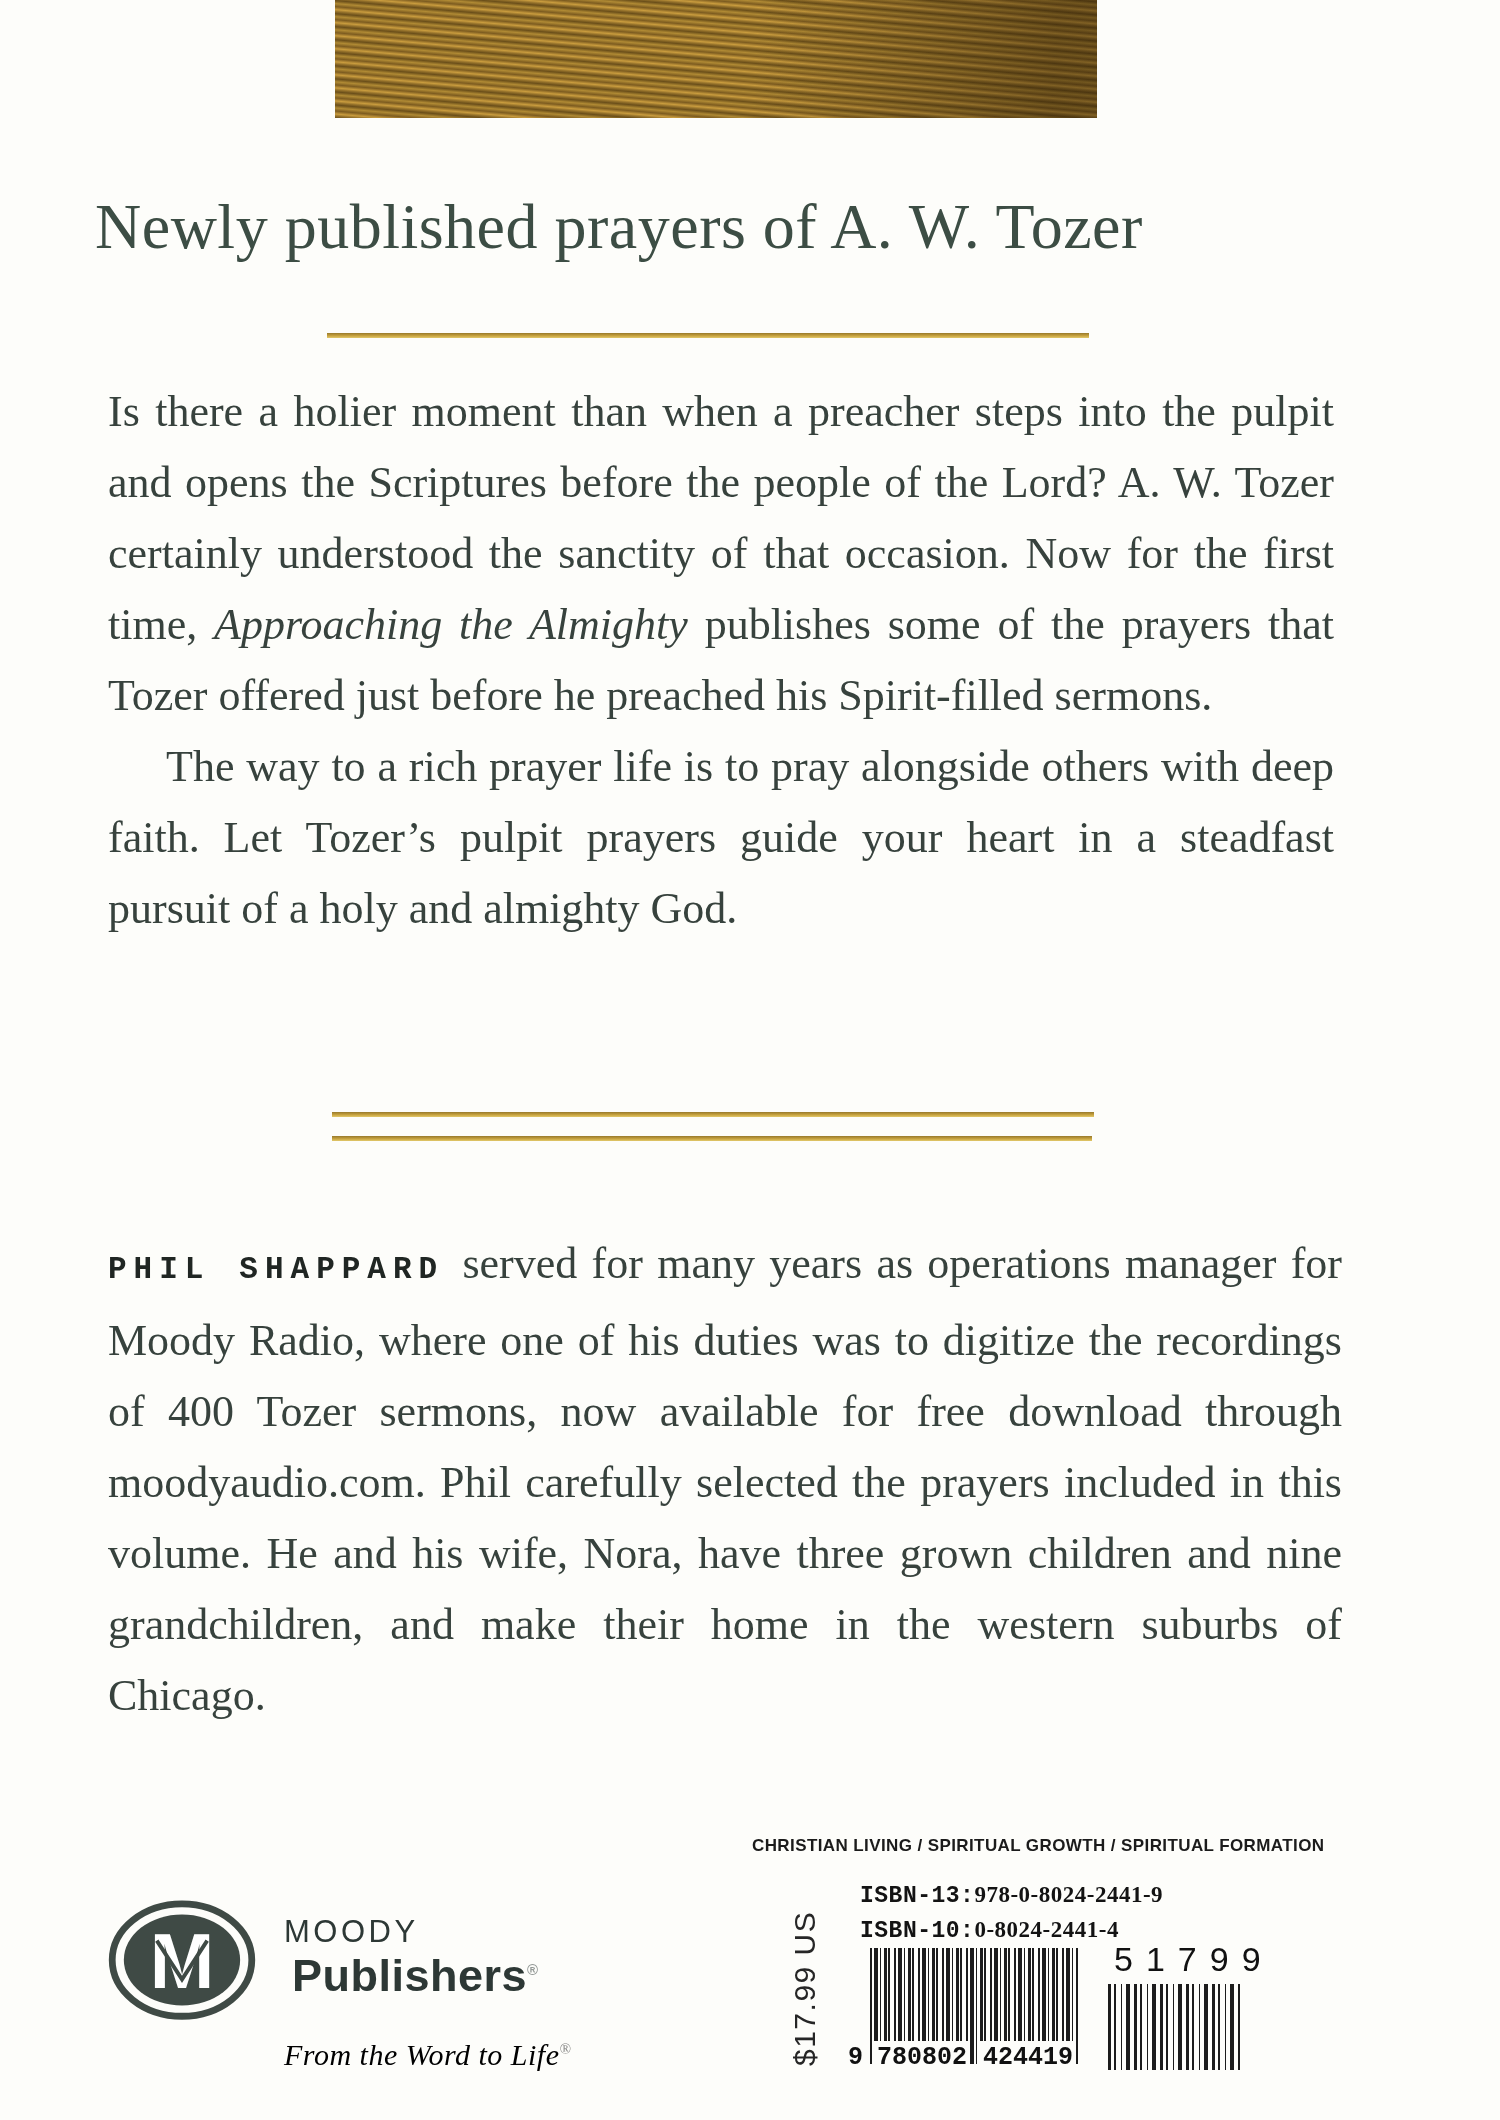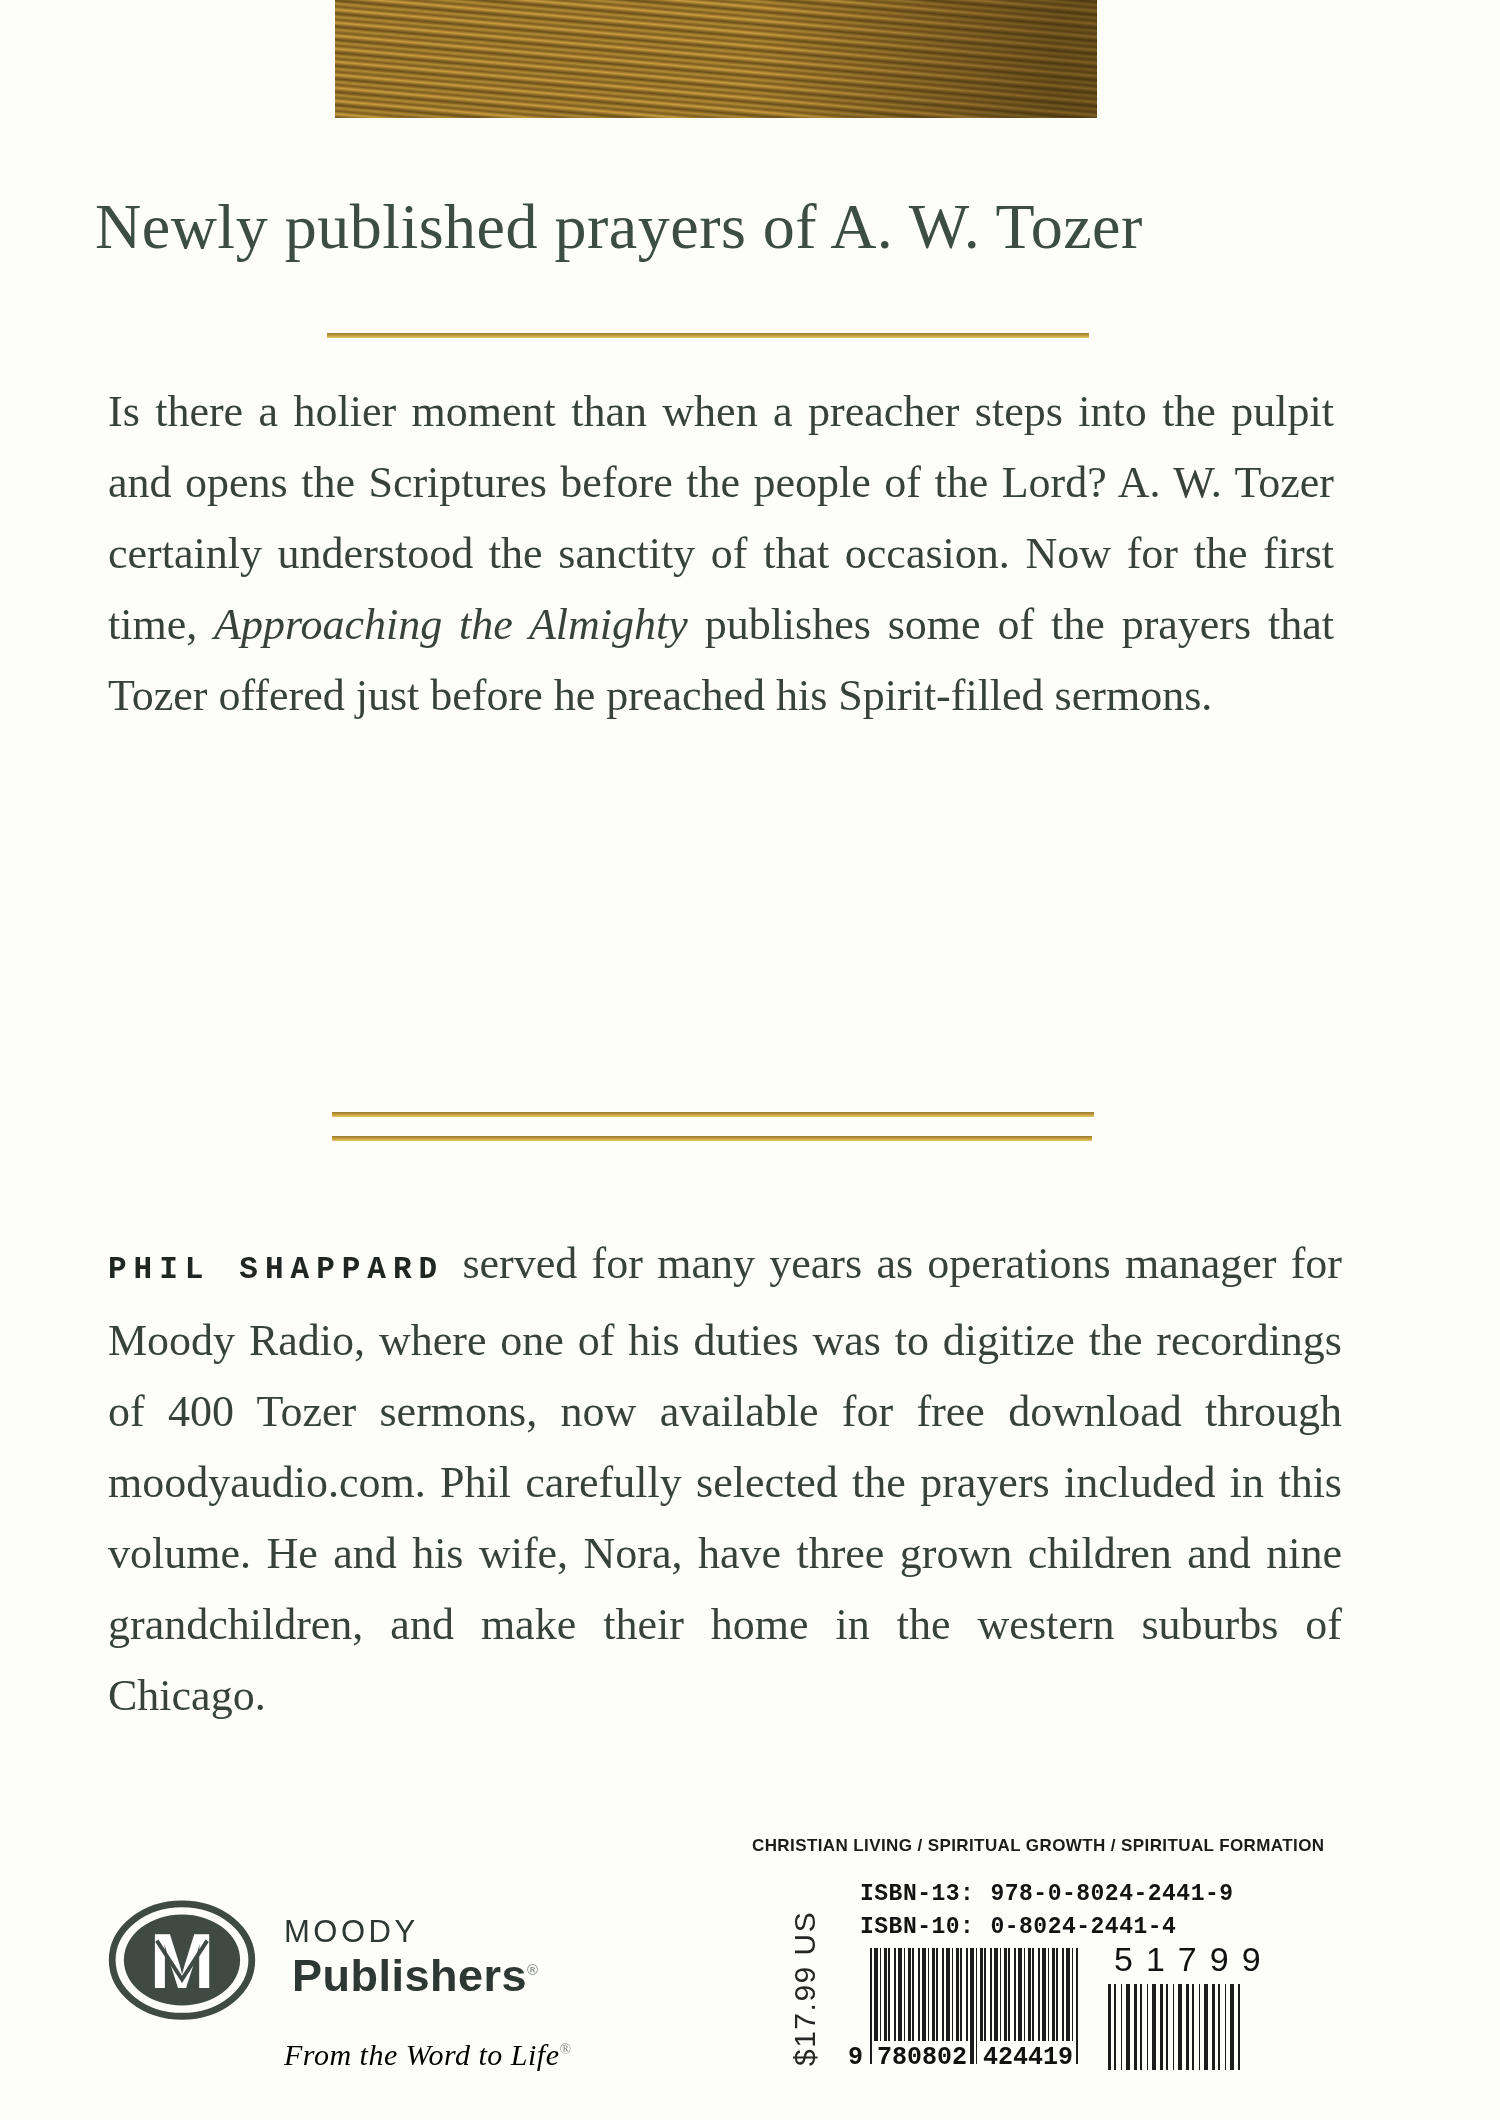--- a/index.html
+++ b/index.html
@@ -59,21 +59,21 @@
   .category{
     position:absolute;left:752px;top:1836px;
     font-family:"Liberation Sans",sans-serif;font-weight:700;font-size:17px;
     letter-spacing:0.4px;color:#1b1b1b;white-space:nowrap;
   }
   .isbn-block{
     position:absolute;left:860px;top:1878px;
     font-family:"Liberation Mono",monospace;font-weight:700;font-size:23px;
     line-height:33px;color:#131313;letter-spacing:0.5px;white-space:nowrap;
   }
-  .isbn-block .val{margin-left:16px;}
+  .isbn-block .val{font-family:Liberation Serif, serif;}
   .price{
     position:absolute;left:788px;top:1884px;height:182px;
     writing-mode:vertical-rl;transform:rotate(180deg);
     font-family:"Liberation Sans",sans-serif;font-size:30px;font-weight:500;
     color:#262626;letter-spacing:1.5px;white-space:nowrap;
   }
   
   .barcode-main{position:absolute;left:848px;top:1948px;width:232px;height:124px;}
   .barcode-main .bars{
     position:absolute;left:22px;right:2px;top:0;height:116px;
@@ -130,20 +130,21 @@
 <div class="page">
 
   <div class="band"></div>
 
   <div class="headline">Newly published prayers of A. W. Tozer</div>
 
   <div class="rule r1"></div>
 
   <div class="synopsis">
     <p><span>Is there a holier moment than when a preacher steps into the pulpit and opens the Scriptures before the people of the Lord? A. W. Tozer certainly understood the sanctity of that occasion. Now for the first time, </span><span class="italic">Approaching the Almighty</span><span> publishes some of the prayers that Tozer offered just before he preached his Spirit-filled sermons.</span></p>
+    <p class="indent">The way to a rich prayer life is to pray alongside others with deep faith. Let Tozer’s pulpit prayers guide your heart in a steadfast pursuit of a holy and almighty God.</p>
   </div>
 
   <div class="rule r2a"></div>
   <div class="rule r2b"></div>
 
   <div class="bio">
     <p style="margin:0"><span class="author-name">PHIL SHAPPARD</span><span> served for many years as operations manager for Moody Radio, where one of his duties was to digitize the recordings of 400 Tozer sermons, now available for free download through moodyaudio.com. Phil carefully selected the prayers included in this volume. He and his wife, Nora, have three grown children and nine grandchildren, and make their home in the western suburbs of Chicago.</span></p>
   </div>
 
   <div class="category">CHRISTIAN LIVING / SPIRITUAL GROWTH / SPIRITUAL FORMATION</div>

